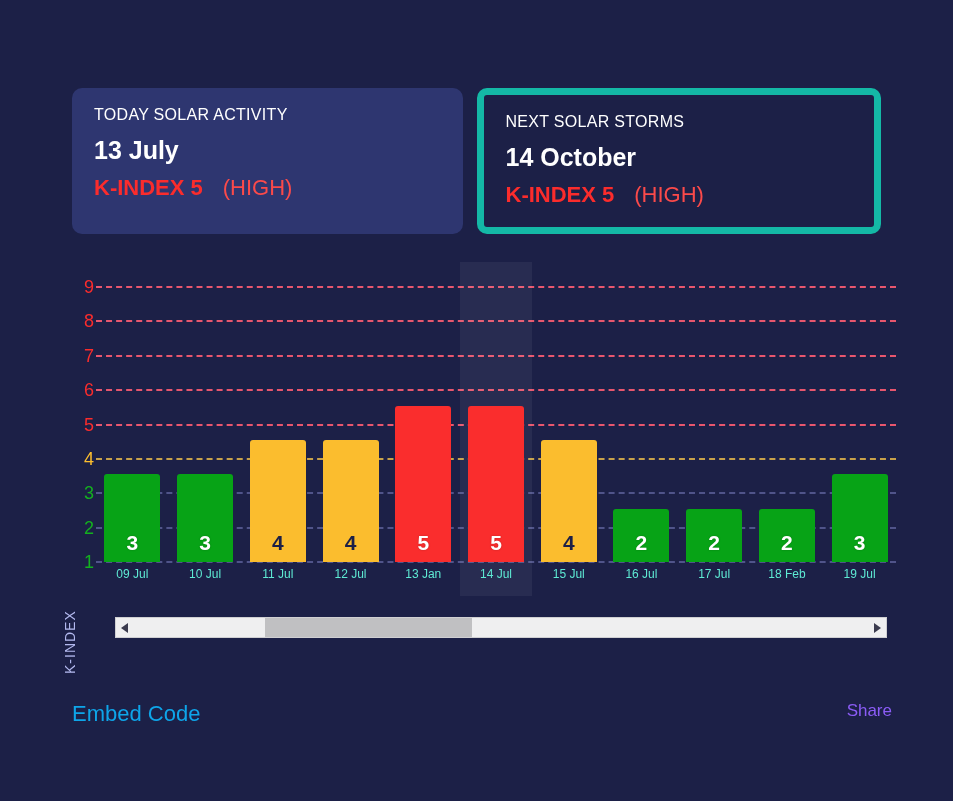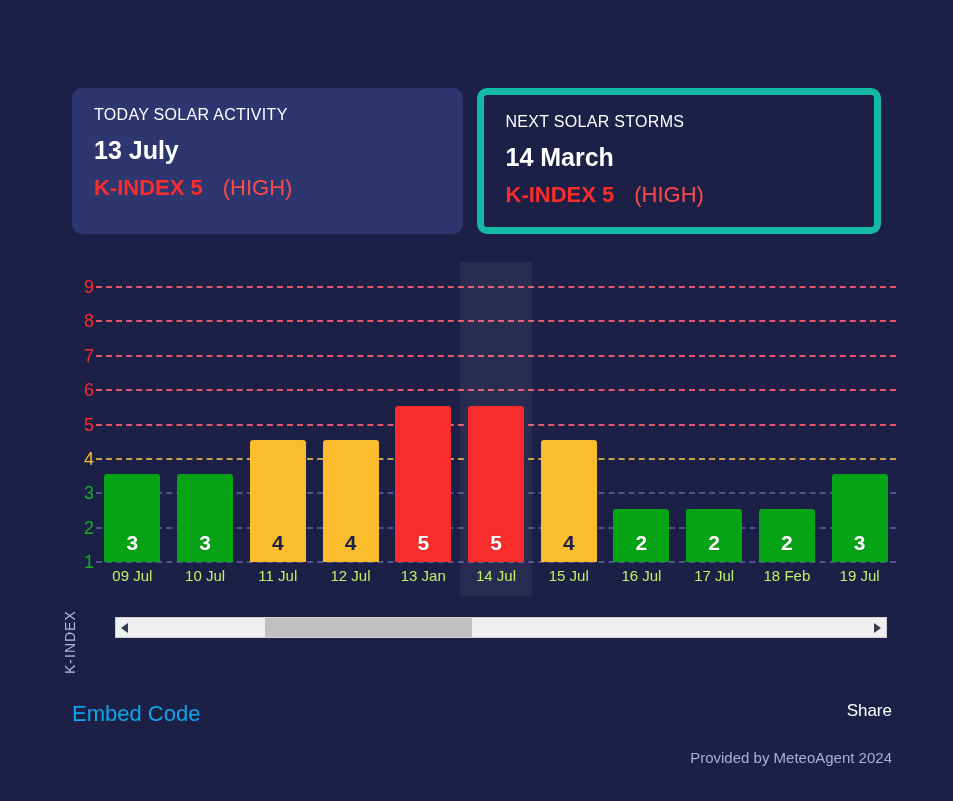--- a/index.html
+++ b/index.html
@@ -62,21 +62,21 @@
     display: flex; align-items: flex-end; justify-content: center;
   }
   .bar-value {
     font-size: 21px; font-weight: bold; line-height: 1;
     padding-bottom: 9px; text-shadow: 0 0 2px rgba(0,0,0,.25);
   }
   .bar-value.light { color: #ffffff; }
   .bar-value.dark { color: #1c2047; text-shadow: none; }
   .x-label {
     position: absolute; top: 305px; left: 0; width: 100%;
-    text-align: center; font-size: 15px; color: #bef264; white-space: nowrap;
+    text-align: center; font-size: 12px; color: #5eead4; white-space: nowrap;
   }
 
   
   .y-axis-title {
     position: absolute; left: 62px; top: 336px;
     font-size: 14px; color: #b3b9ef; letter-spacing: 1px;
     writing-mode: vertical-rl; transform: rotate(180deg);
     height: 76px;
   }
 
@@ -102,21 +102,21 @@
     background: #c0c0c2;
   }
 
   
   .embed-link {
     position: absolute; left: 72px; top: 701px;
     font-size: 22px; color: #0ea5e9; cursor: pointer;
   }
   .share-link {
     position: absolute; right: 61px; top: 701px;
-    font-size: 17px; color: #ffffff; cursor: pointer;
+    font-size: 17px; color: #8b5cf6; cursor: pointer;
   }
   .provided {
     position: absolute; right: 61px; top: 749px;
     font-size: 15px; color: #a9aedb;
   }
 </style>
 </head>
 <body>
 
 <div id="app">
@@ -125,21 +125,21 @@
   <div class="cards">
     <div class="card filled">
       <div class="card-title">TODAY SOLAR ACTIVITY</div>
       <div class="card-date">13 July</div>
       <div class="card-k">
         <span class="k-label">K-INDEX 5</span><span class="k-level">(HIGH)</span>
       </div>
     </div>
     <div class="card outlined">
       <div class="card-title">NEXT SOLAR STORMS</div>
-      <div class="card-date">14 March</div>
+      <div class="card-date">14 October</div>
       <div class="card-k">
         <span class="k-label">K-INDEX 5</span><span class="k-level">(HIGH)</span>
       </div>
     </div>
   </div>
 
   <div class="chart-area">
     <div class="y-axis" id="y-axis">
         <div class="y-tick" style="top: 300px; color: rgb(20, 176, 31);">1</div>
         <div class="y-tick" style="top: 265.625px; color: rgb(20, 176, 31);">2</div>
@@ -241,15 +241,14 @@
     <div class="sb-track">
       <div class="sb-thumb" id="sb-thumb" style="left: 18%; width: 28%;"></div>
     </div>
     <div class="sb-arrow right">
         <span></span>
       </div>
   </div>
 
   <div class="embed-link">Embed Code</div>
   <div class="share-link">Share</div>
-  <div class="provided">Provided by MeteoAgent 2024</div>
 
 </div>
 
 </body></html>

